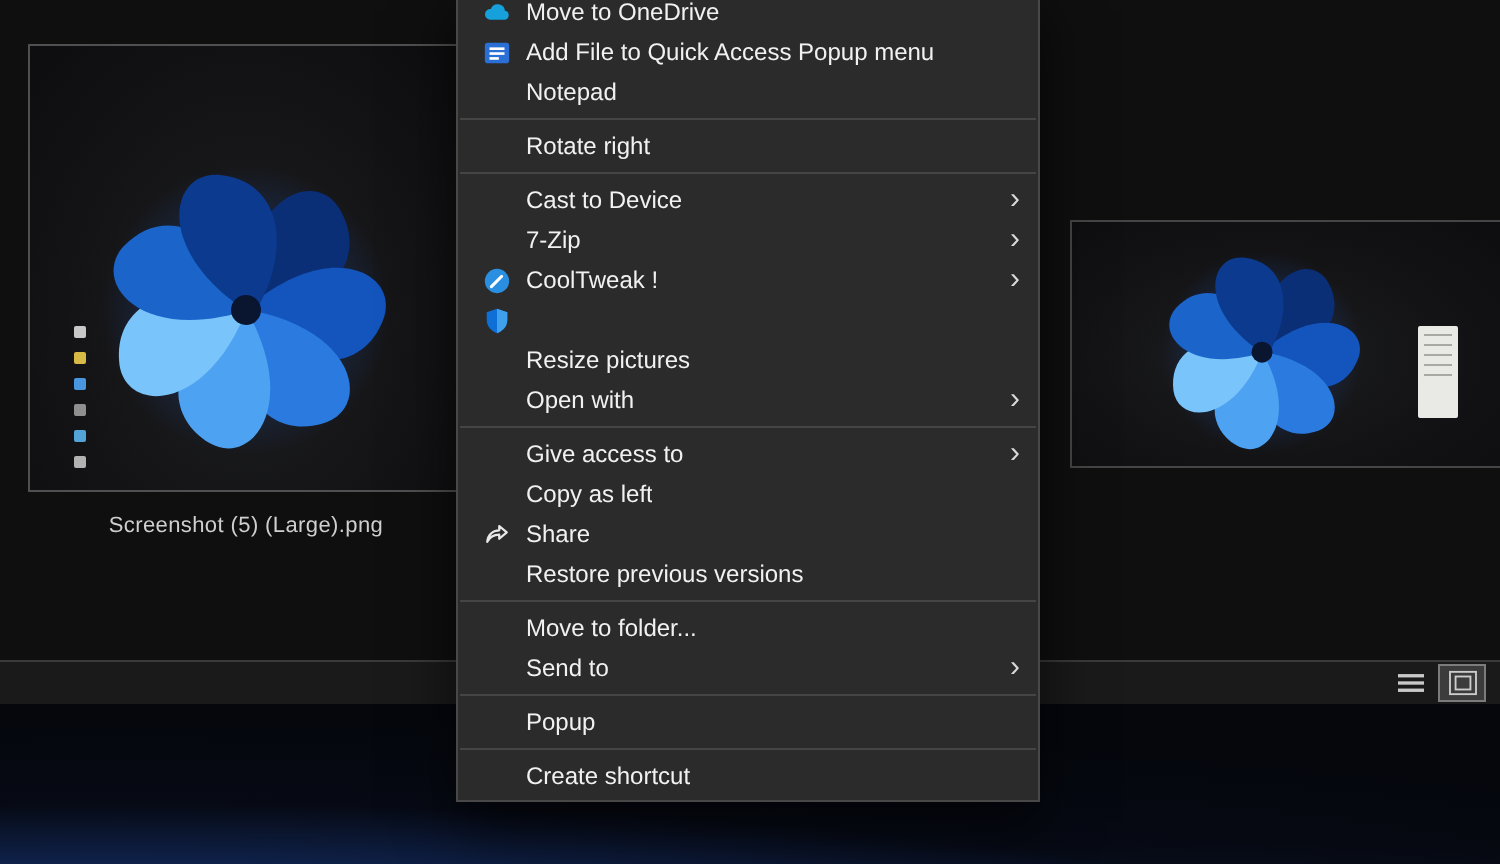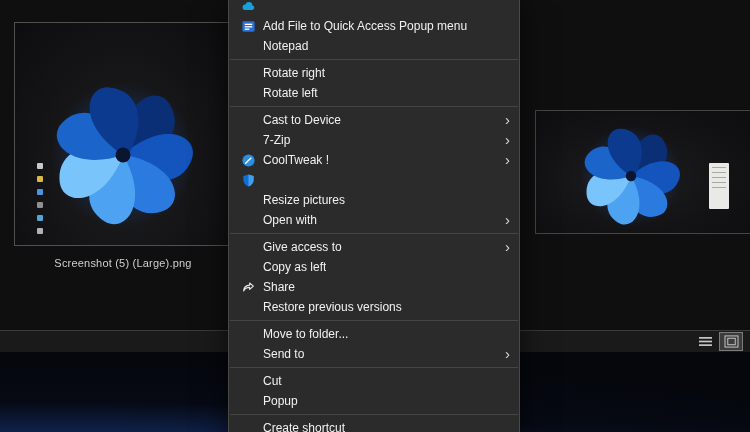--- a/index.html
+++ b/index.html
@@ -147,20 +147,21 @@
     <div class="wallpaper"></div>
   </div>
 
   <div class="context-menu">
       <div class="menu-item">
         <span class="mi-icon">
           <svg viewBox="0 0 16 16">
             <path d="M4.2 11.6h7.6a2.4 2.4 0 0 0 .46-4.76A3.9 3.9 0 0 0 4.7 5.9a2.85 2.85 0 0 0-.5 5.7z" fill="#16a0dc"></path>
           </svg>
         </span>
+        <span class="mi-label">Move to OneDrive</span>
       </div>
       <div class="menu-item">
         <span class="mi-icon">
           <svg viewBox="0 0 16 16">
             <rect x="1.5" y="2.5" width="13" height="11" rx="1.5" fill="#2a6fd6"></rect>
             <rect x="4" y="5" width="8" height="1.4" fill="#fff"></rect>
             <rect x="4" y="7.6" width="8" height="1.4" fill="#fff"></rect>
             <rect x="4" y="10.2" width="5" height="1.4" fill="#fff"></rect>
           </svg>
         </span>
@@ -168,24 +169,20 @@
       </div>
       <div class="menu-item">
         <span class="mi-icon"></span>
         <span class="mi-label">Notepad</span>
       </div>
       <div class="menu-sep"></div>
       <div class="menu-item">
         <span class="mi-icon"></span>
         <span class="mi-label">Rotate right</span>
       </div>
-      <div class="menu-item">
-        <span class="mi-icon"></span>
-        <span class="mi-label">Rotate left</span>
-      </div>
       <div class="menu-sep"></div>
       <div class="menu-item">
         <span class="mi-icon"></span>
         <span class="mi-label">Cast to Device</span>
         <span class="mi-chevron">›</span>
       </div>
       <div class="menu-item">
         <span class="mi-icon"></span>
         <span class="mi-label">7-Zip</span>
         <span class="mi-chevron">›</span>
@@ -245,24 +242,20 @@
         <span class="mi-label">Move to folder...</span>
       </div>
       <div class="menu-item">
         <span class="mi-icon"></span>
         <span class="mi-label">Send to</span>
         <span class="mi-chevron">›</span>
       </div>
       <div class="menu-sep"></div>
       <div class="menu-item">
         <span class="mi-icon"></span>
-        <span class="mi-label">Cut</span>
-      </div>
-      <div class="menu-item">
-        <span class="mi-icon"></span>
         <span class="mi-label">Popup</span>
       </div>
       <div class="menu-sep"></div>
       <div class="menu-item">
         <span class="mi-icon"></span>
         <span class="mi-label">Create shortcut</span>
       </div>
     </div>
 
 </div>

